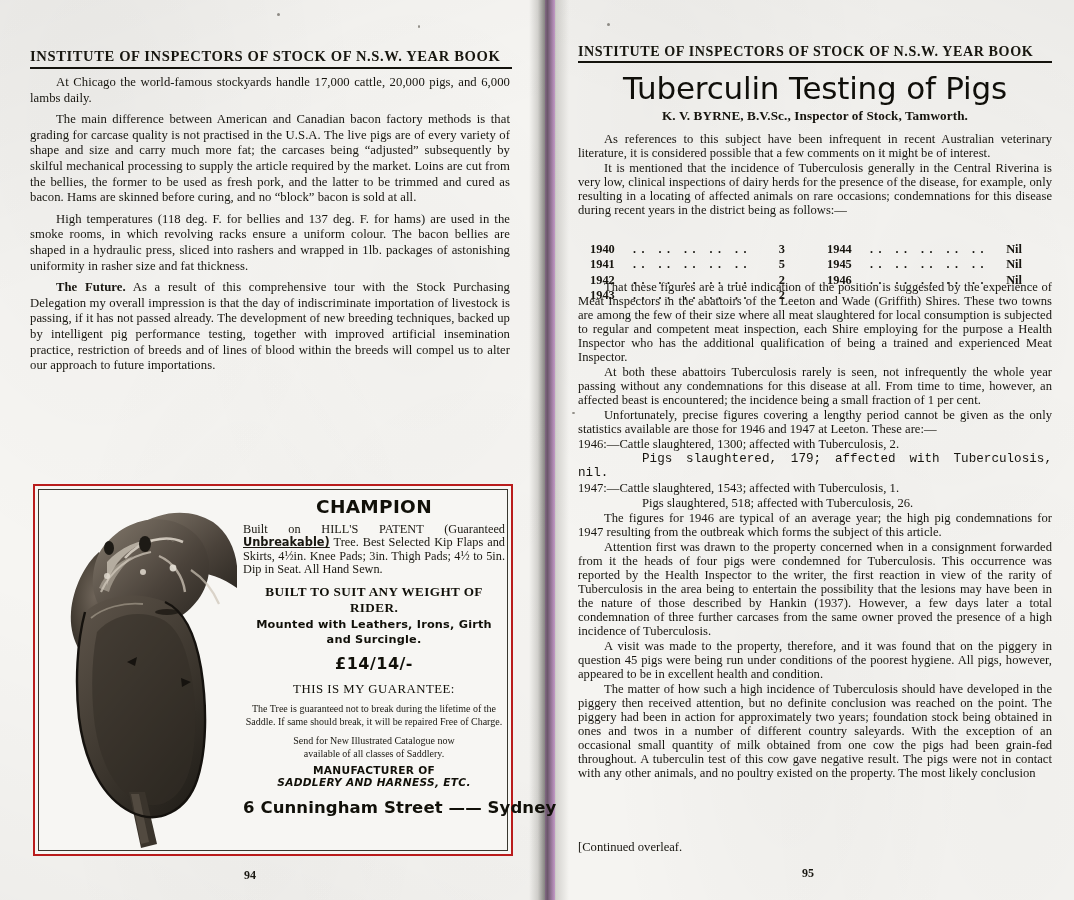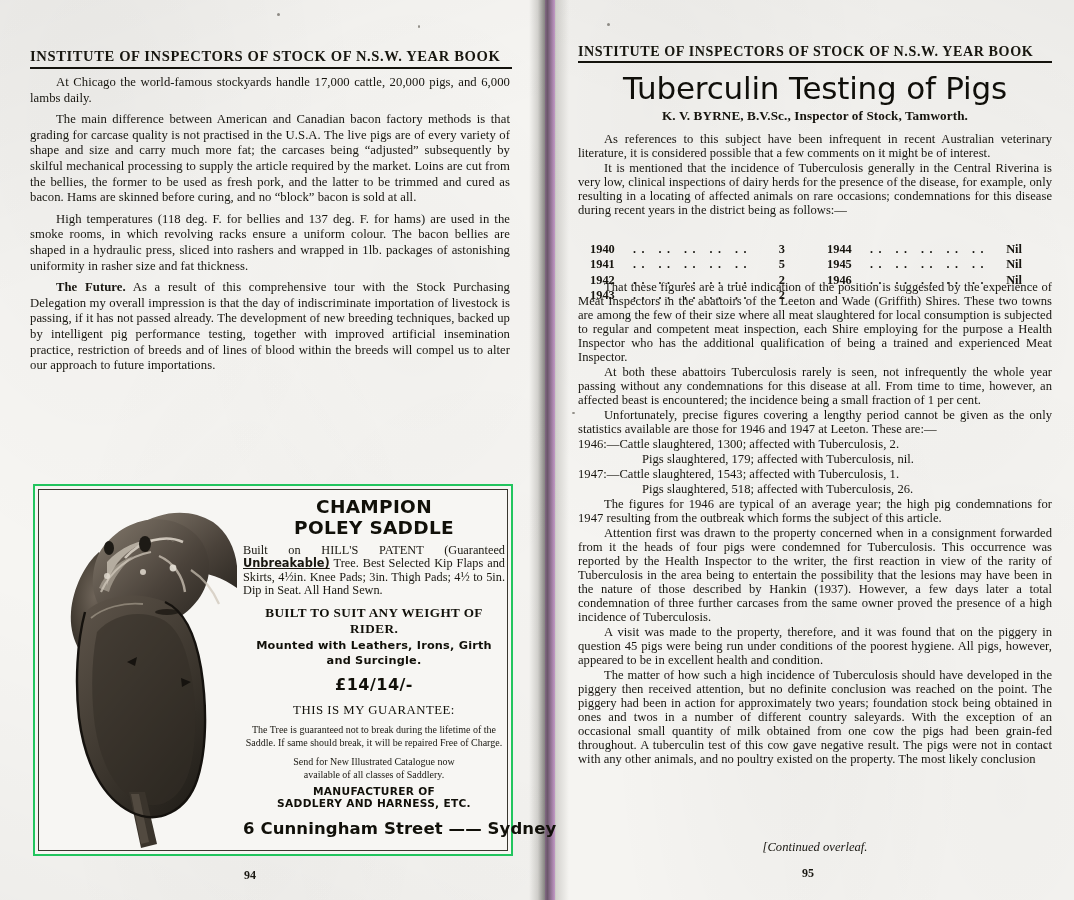--- a/index.html
+++ b/index.html
@@ -179,23 +179,22 @@
     text-align: right;
     padding-right: 16px;
   }
 
   
   #overleaf {
     position: absolute;
     left: 578px;
     top: 840px;
     width: 474px;
-    text-align: center;
-    font-family: "Liberation Serif", serif;
-    font-style: italic;
+    text-align: left;
+    font-family: "Liberation Serif", serif;
     font-size: 12.6px;
     color: #17150f;
   }
 
   
   .folio {
     position: absolute;
     font-family: "Liberation Serif", serif;
     font-weight: bold;
     font-size: 12px;
@@ -205,21 +204,21 @@
   #folio-left  { left: 210px; top: 868px; width: 80px; }
   #folio-right { left: 768px; top: 866px; width: 80px; }
 
   
   #ad {
     position: absolute;
     left: 33px;
     top: 484px;
     width: 480px;
     height: 372px;
-    border: 2px solid #22c55e;
+    border: 2px solid #b91c1c;
     background: #f7f6f3;
     box-sizing: border-box;
   }
   #ad-inner {
     position: absolute;
     inset: 3px;
     border: 1px solid #3a382f;
     box-sizing: border-box;
   }
   
@@ -442,40 +441,39 @@
         <path d="M140,186 l10,4 l-9,5 z" fill="#16130f"></path>
 
         <path d="M44,120 C36,150 34,190 38,226 C44,272 62,306 90,320
                  C118,334 146,318 156,288 C166,258 166,214 160,176
                  C154,140 142,118 124,110" stroke="#15120e" stroke-width="2.4" fill="none"></path>
       </svg>
     </div>
 
     <div id="ad-text">
       <div class="ad-head">CHAMPION</div>
-      <div class="ad-head">POLEY SADDLE</div>
 
       <div class="ad-spec">
         <span>Built on </span><span>HILL'S PATENT</span>
         <span>(Guaranteed </span><b>Unbreakable)</b><span> Tree. Best Selected Kip Flaps and Skirts, 4½in. Knee Pads; 3in. Thigh Pads; 4½ to 5in. Dip in Seat. All Hand Sewn.</span>
       </div>
 
       <div class="ad-built">BUILT TO SUIT ANY WEIGHT OF RIDER.</div>
       <div class="ad-mounted">Mounted with Leathers, Irons, Girth</div>
       <div class="ad-mounted">and Surcingle.</div>
 
       <div class="ad-price">£14/14/-</div>
 
       <div class="ad-guar-head">THIS IS MY GUARANTEE:</div>
       <div class="ad-guar just">The Tree is guaranteed not to break during the lifetime of the Saddle.  If same should break, it will be repaired Free of Charge.</div>
       <div class="ad-guar">Send for New Illustrated Catalogue now</div>
       <div class="ad-guar" style="margin-top:0;">available of all classes of Saddlery.</div>
 
       <div class="ad-mfr">MANUFACTURER OF</div>
-      <div class="ad-mfr" style="margin-top:0;">SADDLERY AND HARNESS, ETC.</div>
+      <div class="ad-mfr" style="margin-top:0;font-style:italic;">SADDLERY AND HARNESS, ETC.</div>
 
       <div class="ad-addr"><span>6 Cunningham Street</span>
         <span>——</span>
         <span>Sydney</span></div>
 
     </div>
   </div>
 
   <div class="folio" id="folio-left">94</div>
 
@@ -489,21 +487,21 @@
     <p>As references to this subject have been infrequent in recent Australian veterinary literature, it is considered possible that a few comments on it might be of interest.</p>
     <p>It is mentioned that the incidence of Tuberculosis generally in the Central Riverina is very low, clinical inspections of dairy herds for the presence of the disease, for example, only resulting in a locating of affected animals on rare occasions; condemnations for this disease during recent years in the district being as follows:—</p>
 
     <div style="height:62px;"></div>
 
     <p>That these figures are a true indication of the position is suggested by the experience of Meat Inspectors in the abattoirs of the Leeton and Wade (Griffith) Shires.  These two towns are among the few of their size where all meat slaughtered for local consumption is subjected to regular and competent meat inspection, each Shire employing for the purpose a Health Inspector who has the additional qualification of being a trained and experienced Meat Inspector.</p>
     <p>At both these abattoirs Tuberculosis rarely is seen, not infrequently the whole year passing without any condemnations for this disease at all. From time to time, however, an affected beast is encountered; the incidence being a small fraction of 1 per cent.</p>
     <p>Unfortunately, precise figures covering a lengthy period cannot be given as the only statistics available are those for 1946 and 1947 at Leeton. These are:—</p>
 
     <p class="noind">1946:—Cattle slaughtered, 1300; affected with Tuberculosis, 2.</p>
-    <p class="noind" style="text-indent:64px;">Pigs slaughtered, 179; affected with Tuberculosis, nil.</p>
+    <p class="noind" style="text-indent:64px;font-family:Liberation Mono, monospace;">Pigs slaughtered, 179; affected with Tuberculosis, nil.</p>
     <p class="noind">1947:—Cattle slaughtered, 1543; affected with Tuberculosis, 1.</p>
     <p class="noind" style="text-indent:64px;">Pigs slaughtered, 518; affected with Tuberculosis, 26.</p>
 
     <p>The figures for 1946 are typical of an average year; the high pig condemnations for 1947 resulting from the outbreak which forms the subject of this article.</p>
     <p>Attention first was drawn to the property concerned when in a consignment forwarded from it the heads of four pigs were condemned for Tuberculosis.  This occurrence was reported by the Health Inspector to the writer, the first reaction in view of the rarity of Tuberculosis in the area being to entertain the possibility that the lesions may have been in the nature of those described by Hankin (1937).  However, a few days later a total condemnation of three further carcases from the same owner proved the presence of a high incidence of Tuberculosis.</p>
     <p>A visit was made to the property, therefore, and it was found that on the piggery in question 45 pigs were being run under conditions of the poorest hygiene.  All pigs, however, appeared to be in excellent health and condition.</p>
     <p>The matter of how such a high incidence of Tuberculosis should have developed in the piggery then received attention, but no definite conclusion was reached on the point.  The piggery had been in action for approximately two years; foundation stock being obtained in ones and twos in a number of different country saleyards. With the exception of an occasional small quantity of milk obtained from one cow the pigs had been grain-fed throughout.  A tuberculin test of this cow gave negative result.  The pigs were not in contact with any other animals, and no poultry existed on the property.  The most likely conclusion</p>
   </div>
 
   <div id="fig-table">

